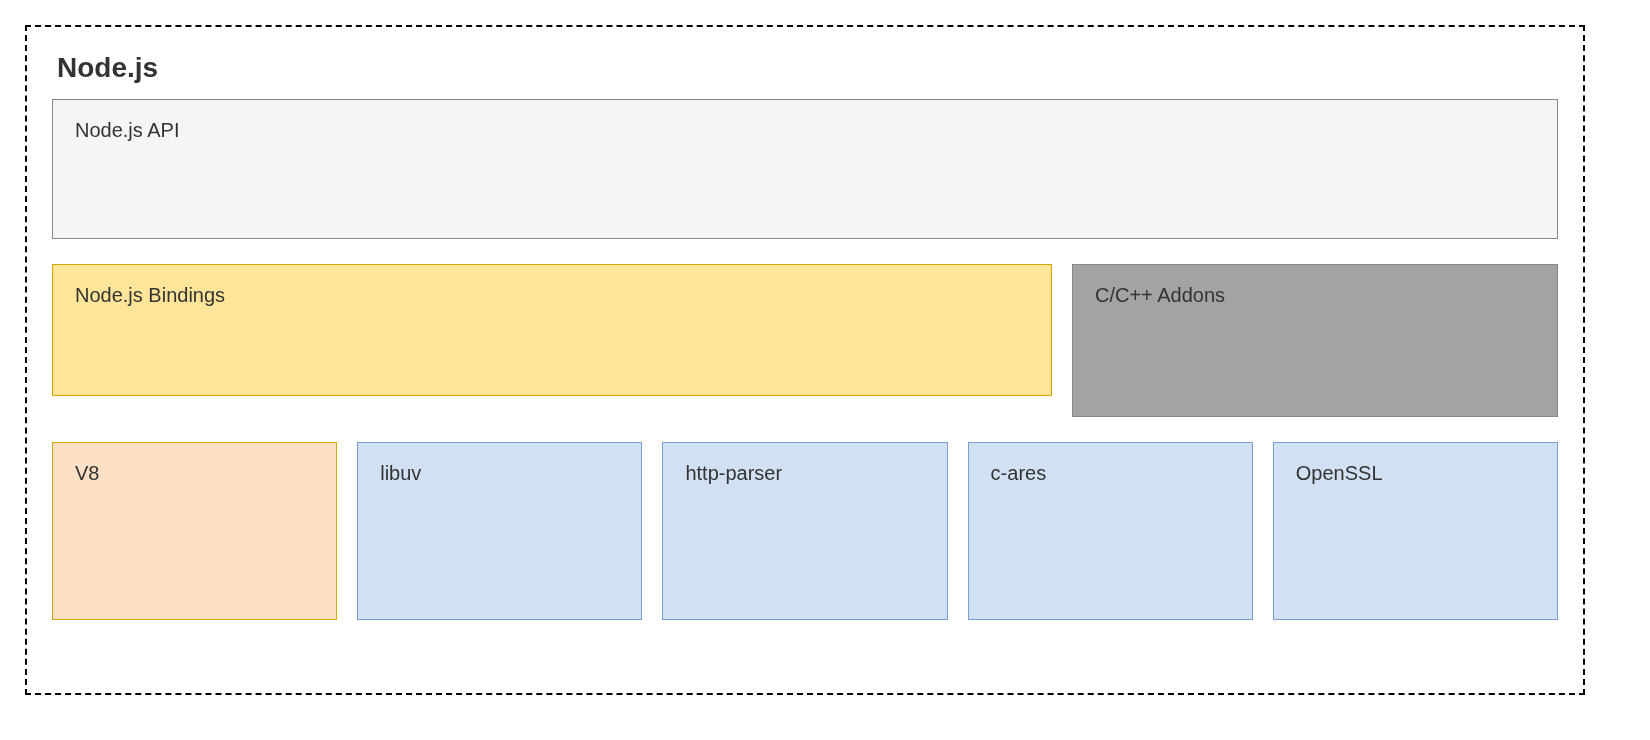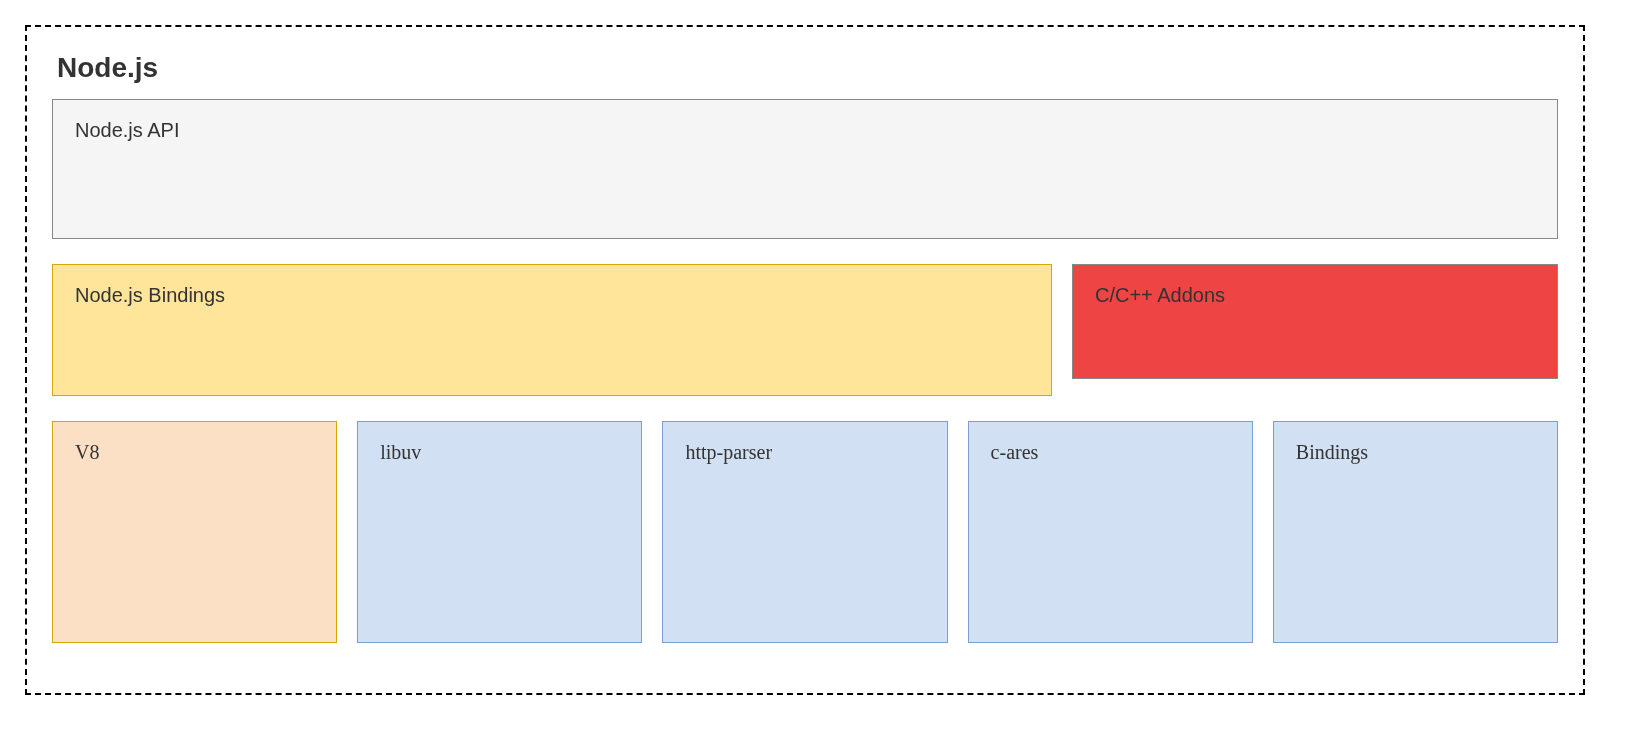--- a/index.html
+++ b/index.html
@@ -52,32 +52,31 @@
   }
 
   
   .bindings-box {
     height: 132px;
     background: #ffe599;
     border: 1.5px solid #d6a800;
     flex: 0 0 1000px;
   }
   .addons-box {
-    height: 115px;
-    background: #ef4444;
+    height: 153px;
+    background: #a3a3a3;
     border: 1.5px solid #888;
     flex: 1;
   }
 
   
   .row3 { margin-bottom: 0; }
   .comp {
     flex: 1;
-    height: 222px;
-    font-family: Liberation Serif, serif;
+    height: 178px;
   }
   .v8 {
     background: #fce0c5;
     border: 1.5px solid #d6a800;
   }
   .blue {
     background: #d1e0f3;
     border: 1.5px solid #7a9fd4;
   }
 </style>
@@ -95,16 +94,16 @@
   <div class="row">
     <div class="box bindings-box">Node.js Bindings</div>
     <div class="box addons-box">C/C++ Addons</div>
   </div>
 
   <div class="row row3">
     <div class="box comp v8">V8</div>
     <div class="box comp blue">libuv</div>
     <div class="box comp blue">http-parser</div>
     <div class="box comp blue">c-ares</div>
-    <div class="box comp blue">Bindings</div>
+    <div class="box comp blue">OpenSSL</div>
   </div>
 
 </div>
 
 </body></html>

